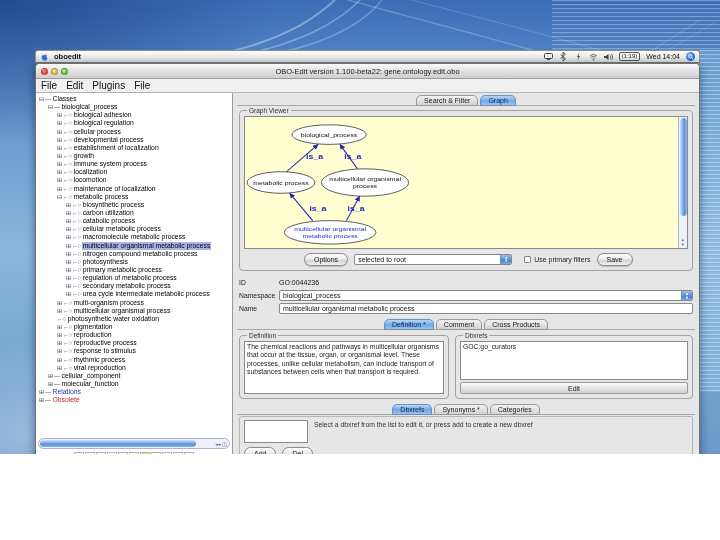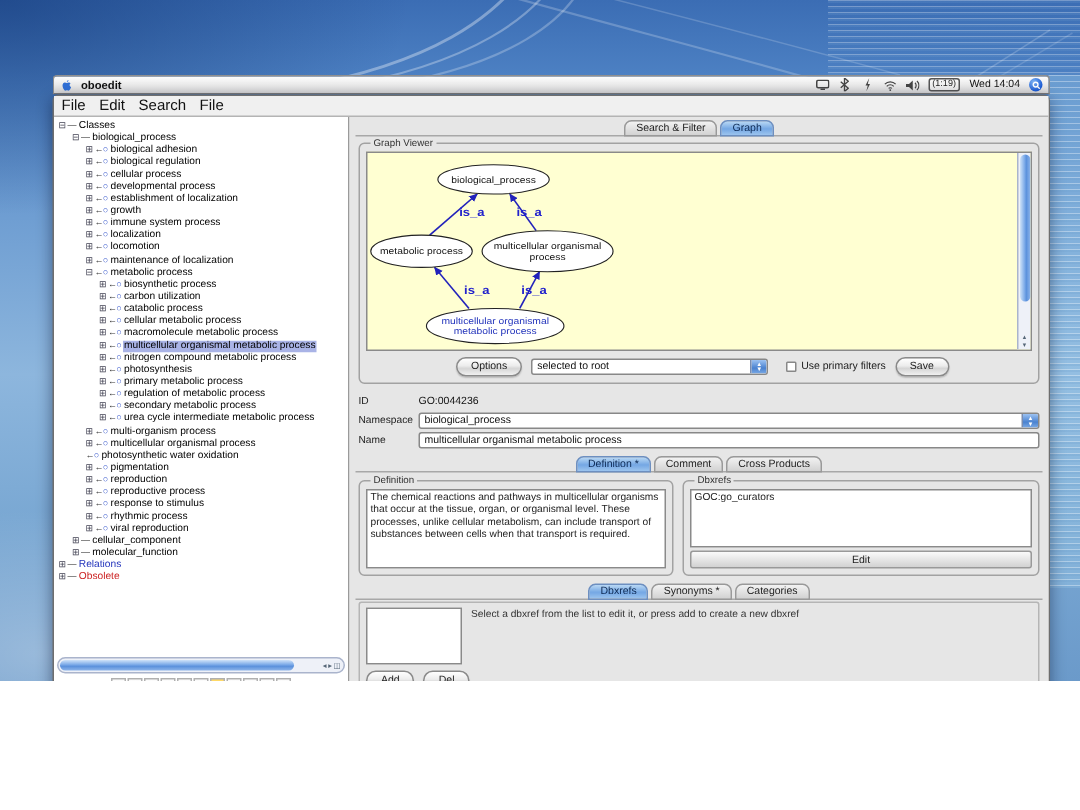--- a/index.html
+++ b/index.html
@@ -168,24 +168,32 @@
       <span class="spotlight">
           <svg width="6" height="6" viewBox="0 0 6 6">
             <circle cx="2.4" cy="2.4" r="1.6" fill="none" stroke="#fff" stroke-width="0.9"></circle>
             <line x1="3.6" y1="3.6" x2="5.2" y2="5.2" stroke="#fff" stroke-width="0.9"></line>
           </svg>
         </span>
     </div>
   </div>
 
   <div class="window">
+    <div class="titlebar">
+      <div class="lights">
+        <span class="light red"></span>
+        <span class="light yellow"></span>
+        <span class="light green"></span>
+      </div>
+      <div class="wtitle">OBO-Edit version 1.100-beta22: gene.ontology.edit.obo</div>
+    </div>
     <div class="winmenu" id="winmenu">
         <span>File</span>
         <span>Edit</span>
-        <span>Search</span>
+        <span>Plugins</span>
         <span>File</span>
       </div>
 
     <div class="content">
 
       <div class="tree-panel">
         <div class="tree-list" id="tree-list">
             <div class="trow" style="padding-left: 3px;">
               <span class="exp">⊟</span>
               <span class="lnk">—</span>

